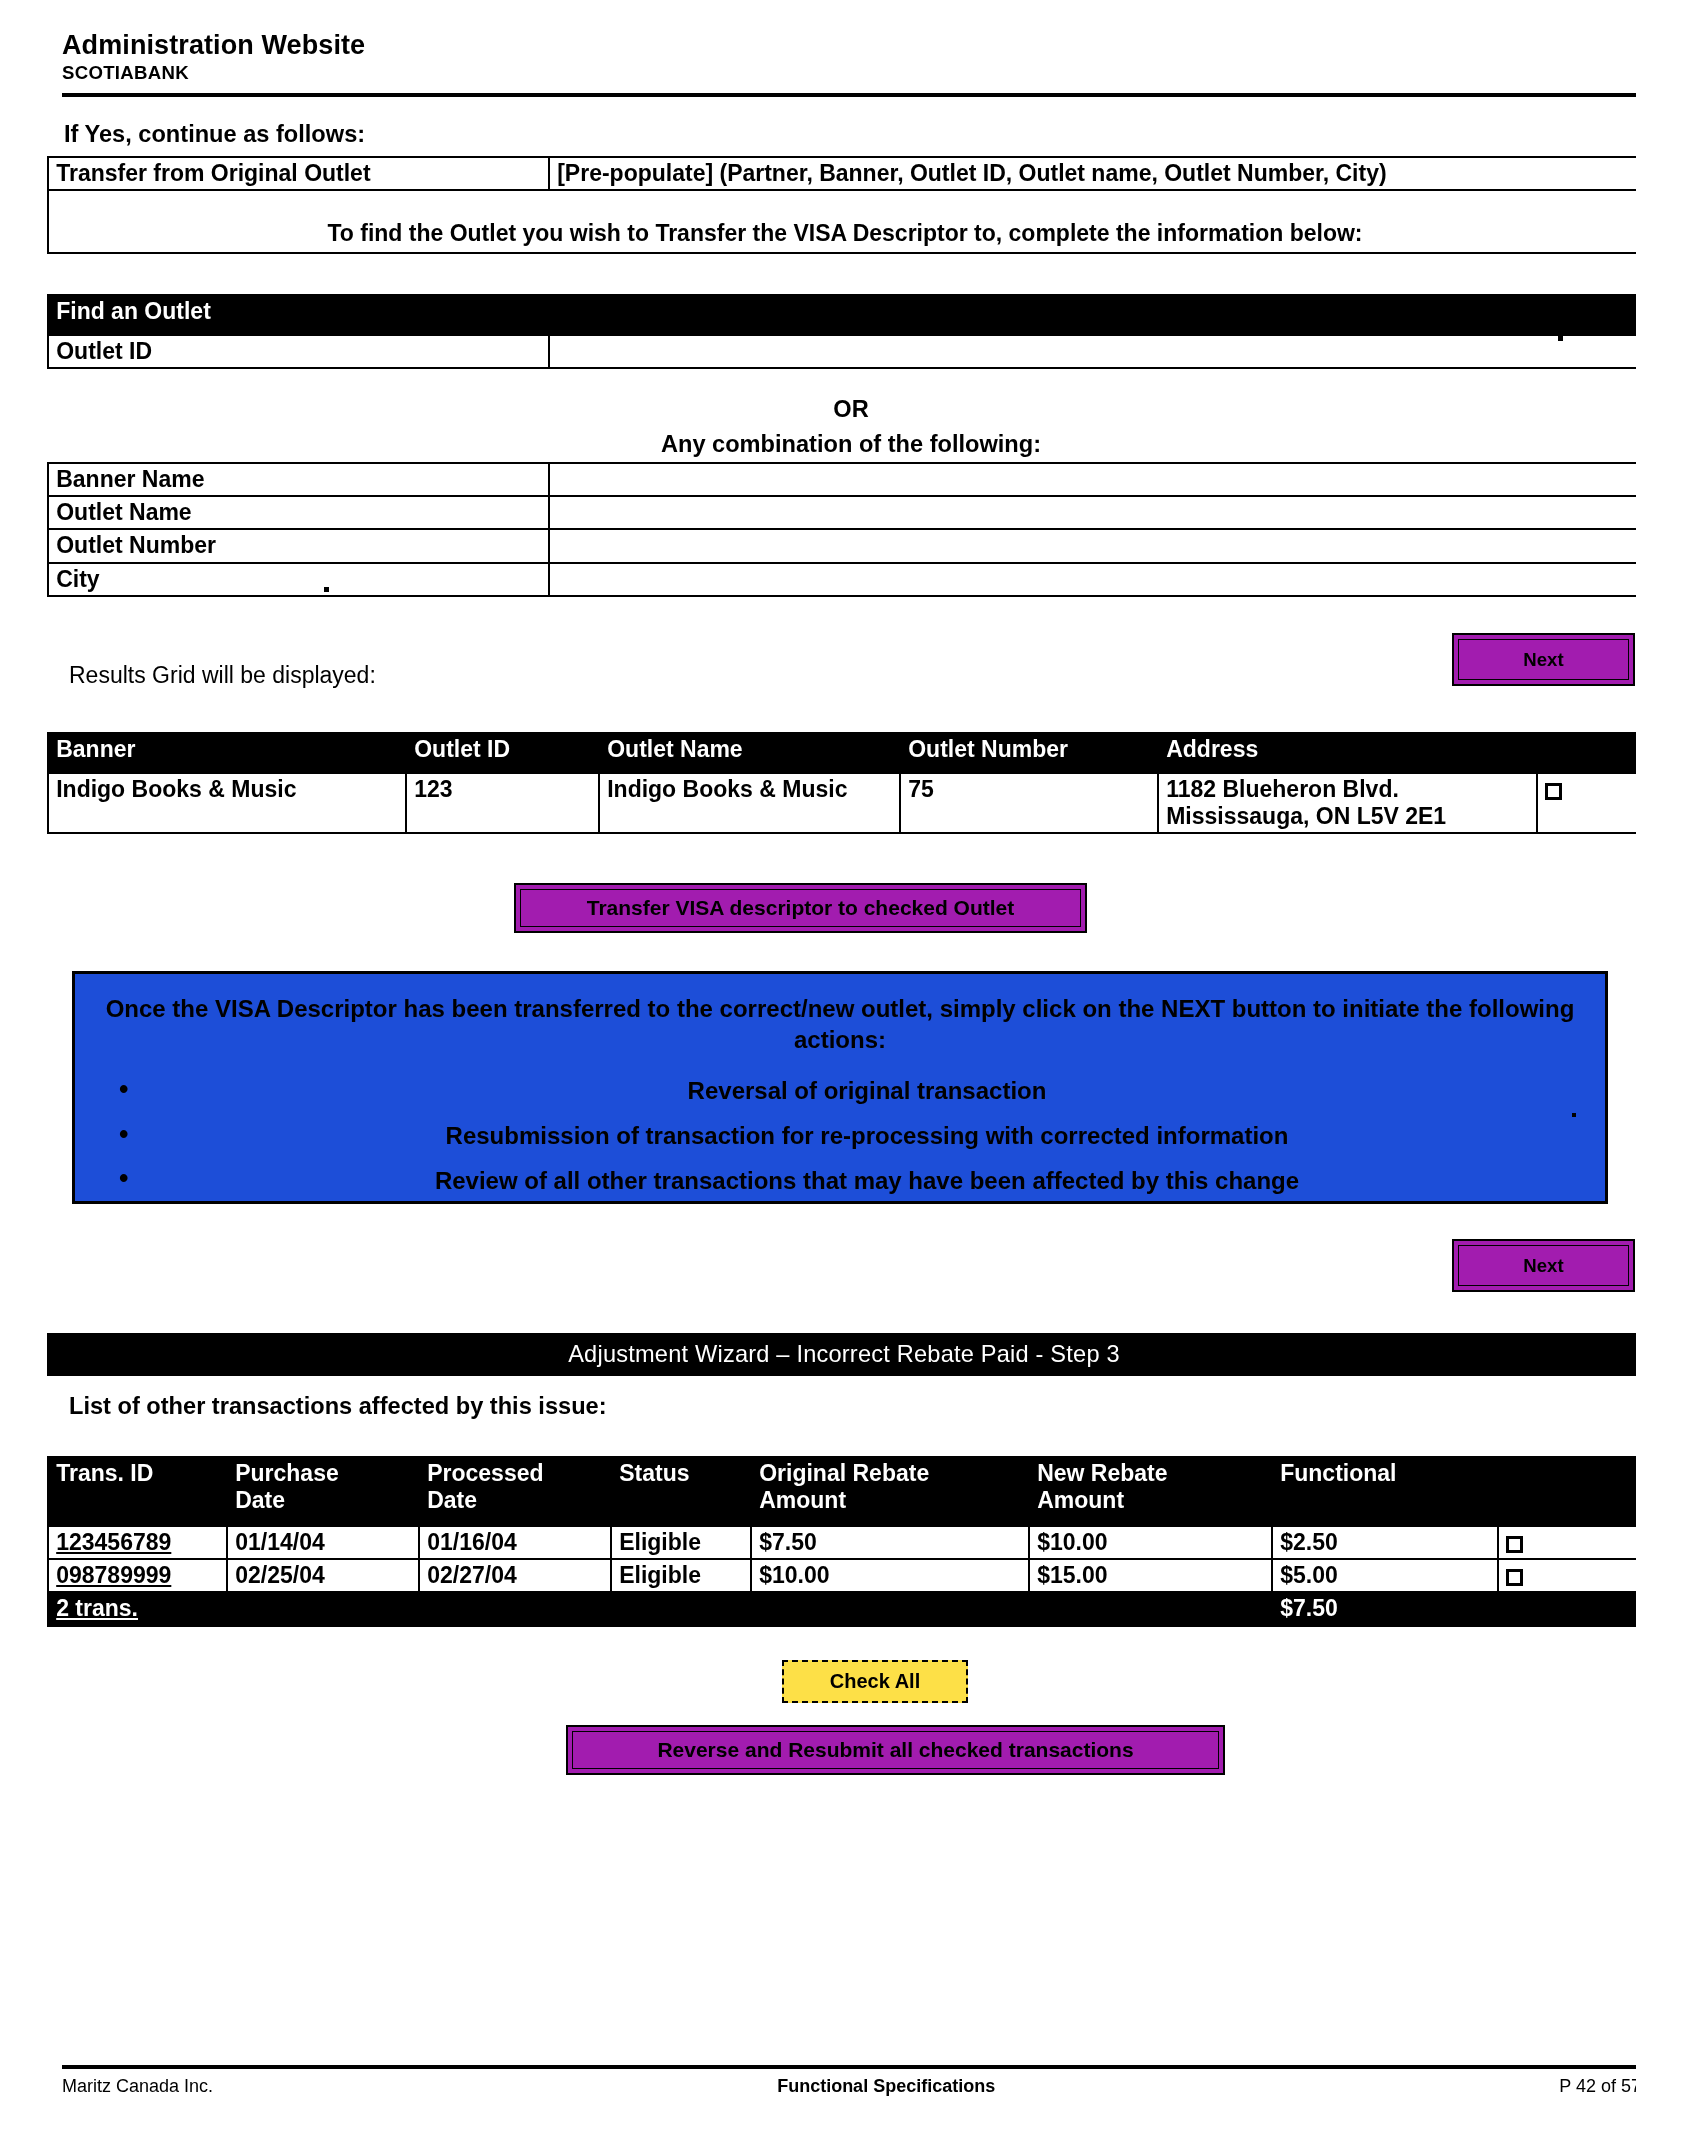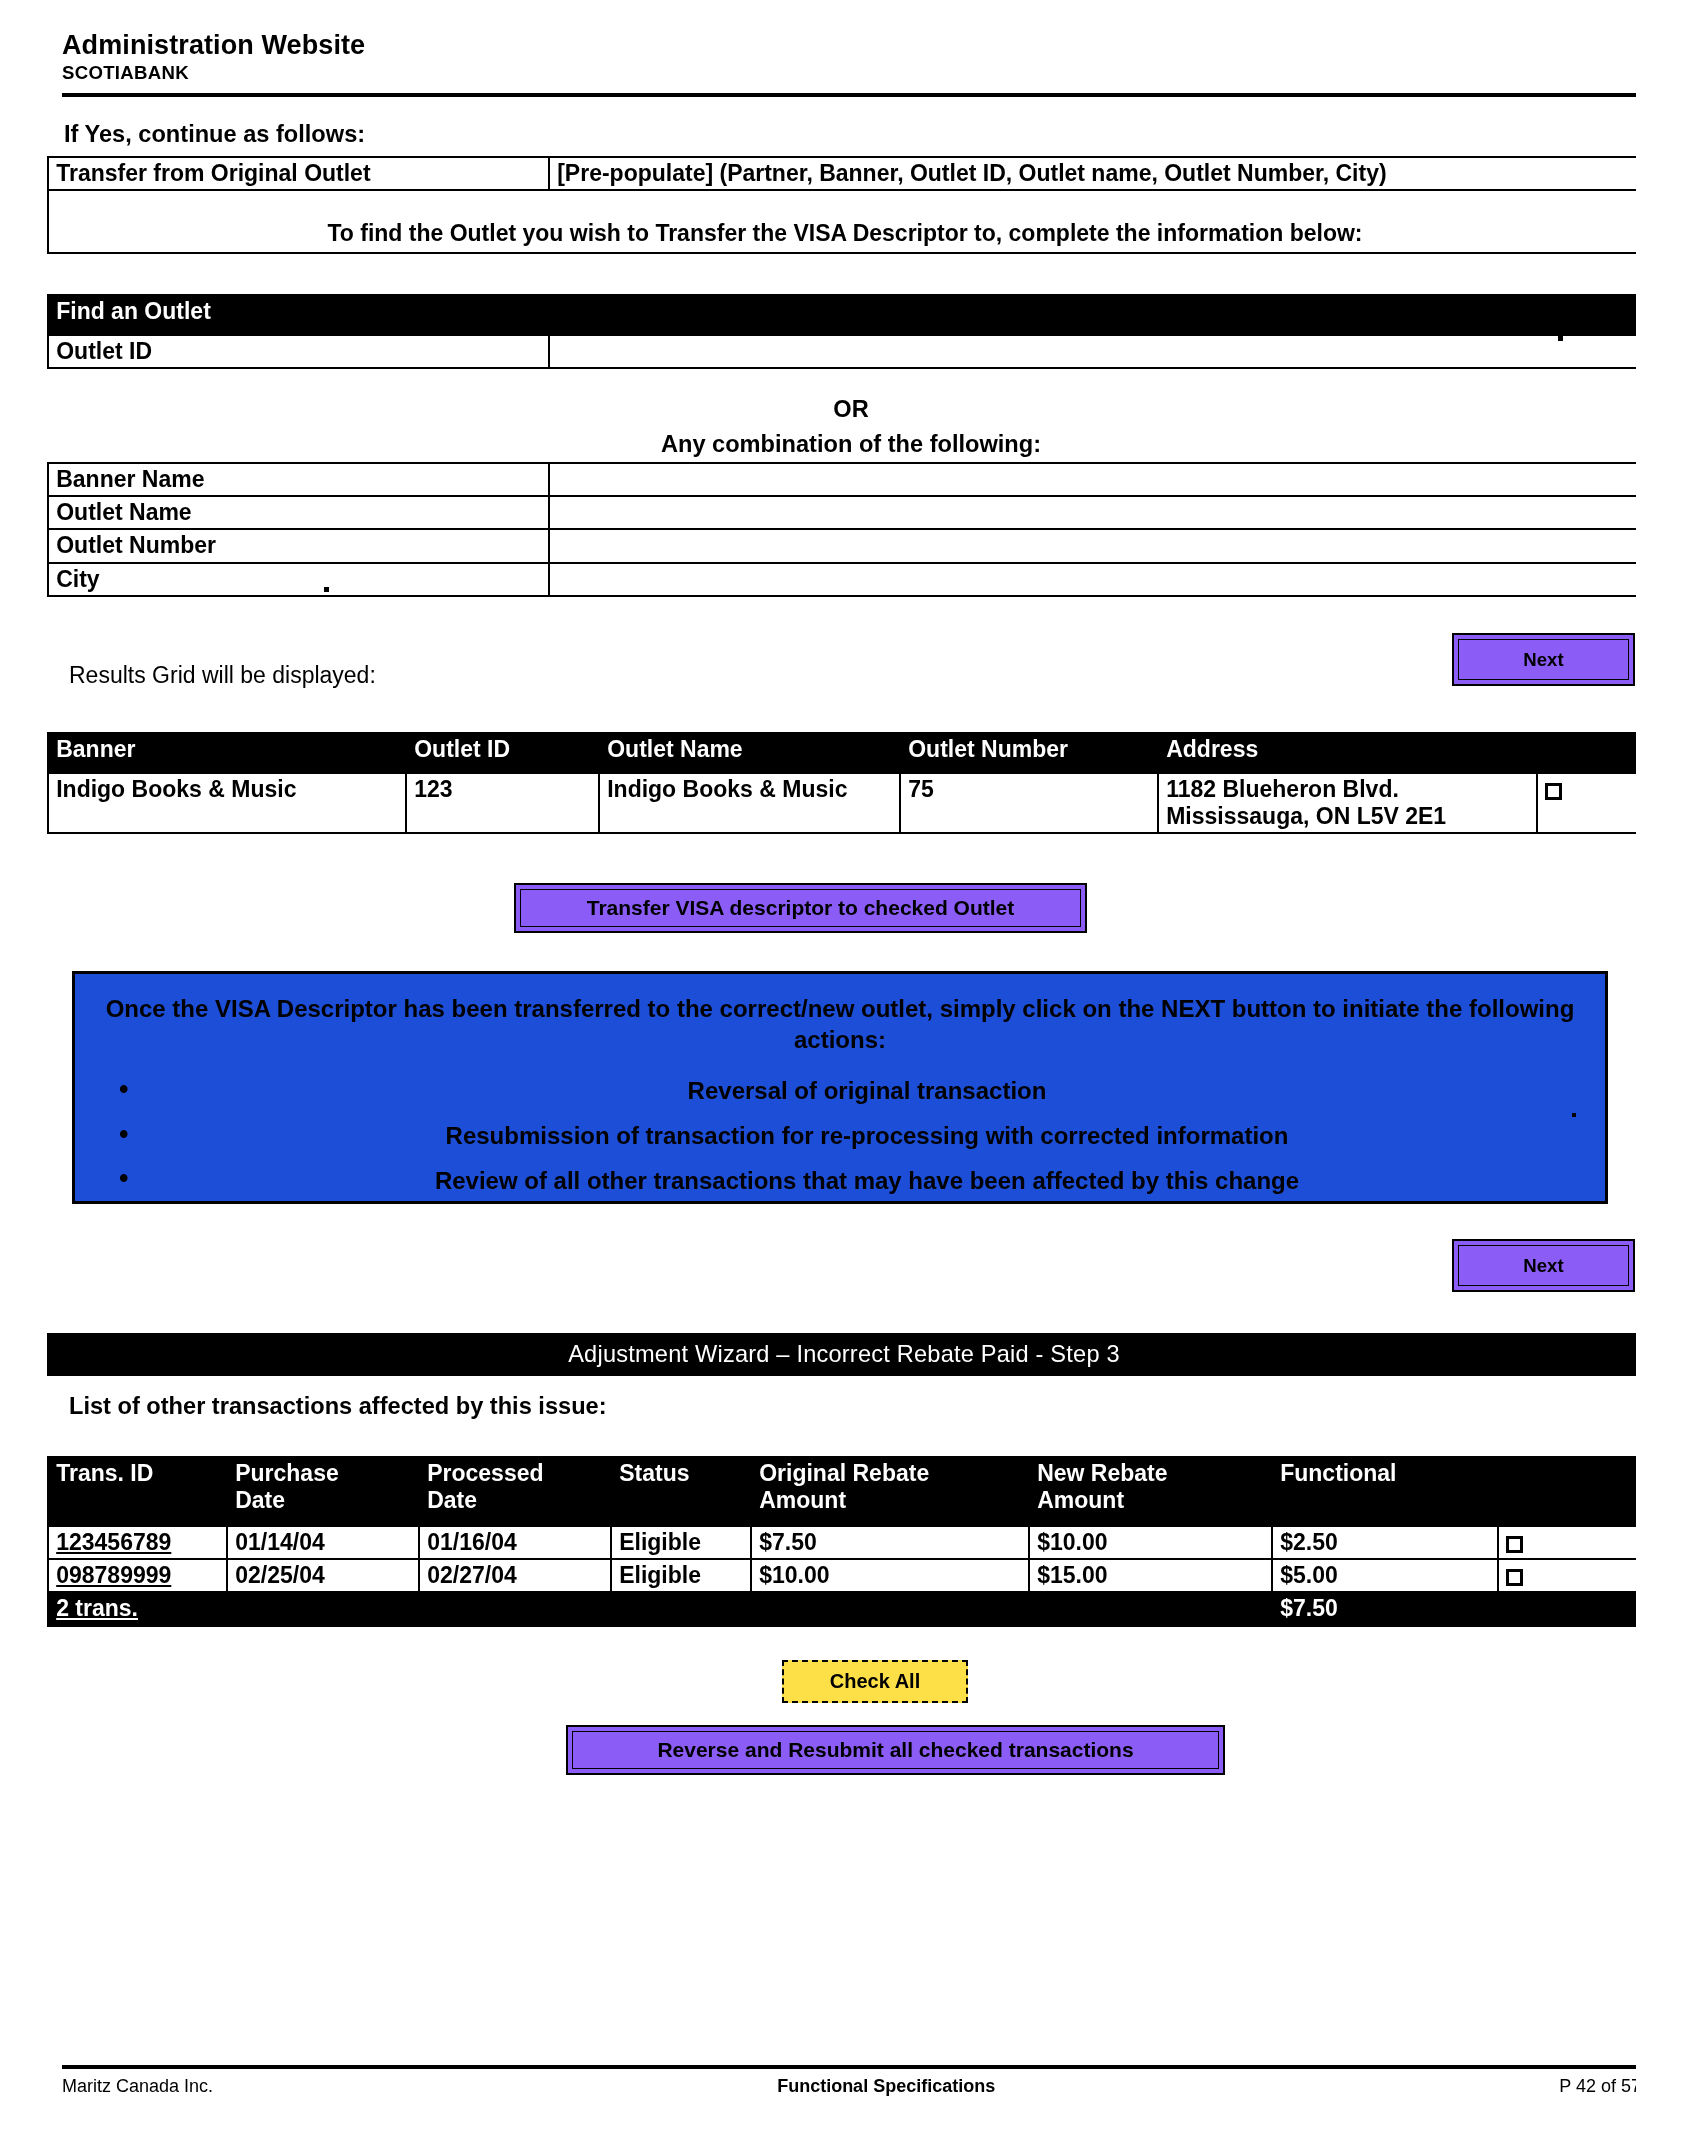--- a/index.html
+++ b/index.html
@@ -99,21 +99,21 @@
     text-align: center;
     display: flex;
     align-items: center;
     justify-content: center;
     letter-spacing: 0.2px;
   }
 
   
   .btn3d {
     position: absolute;
-    background: #8b5cf6;
+    background: #a21caf;
     border: 2.9px solid #000;
     display: flex;
     align-items: center;
     justify-content: center;
     font-weight: bold;
     color: #000;
   }
   .btn3d .inner {
     position: absolute;
     left: 4.3px; top: 4.3px; right: 4.3px; bottom: 4.3px;

